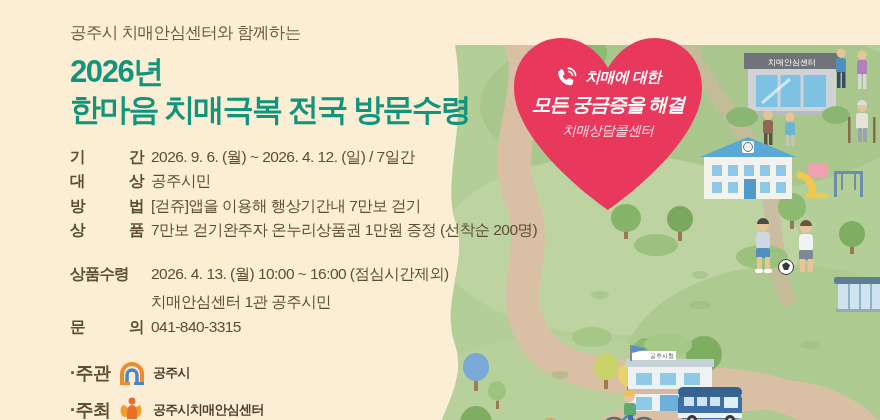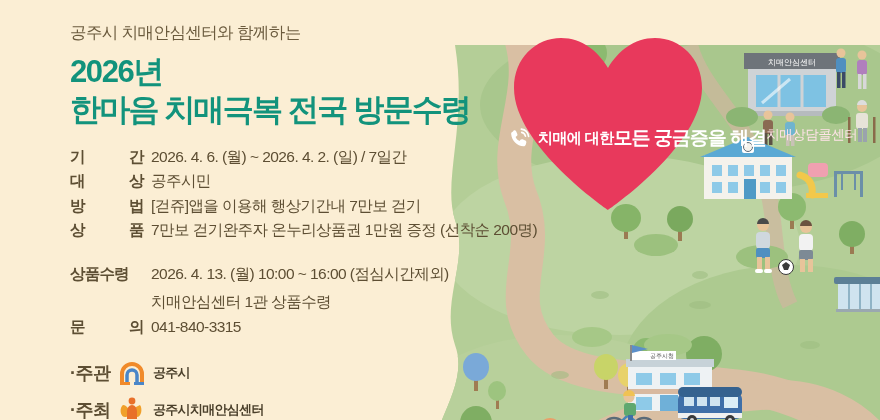--- a/index.html
+++ b/index.html
@@ -109,25 +109,26 @@
   }
   #heart-badge .heart-svg {
     position:absolute; top:0; left:0;
     width:200px; height:190px;
   }
   .heart-content {
     position:absolute;
     top:0; left:0;
     width:200px; height:190px;
     display:flex;
-    flex-direction:row;
+    flex-direction:column;
     align-items:center;
     justify-content:flex-start;
     padding-top:42px;
     z-index:2;
+    font-style:italic;
   }
   .heart-l1 {
     display:flex; align-items:center;
     gap:7px;
     margin-bottom:3px;
   }
   .phone-icon { width:23px; height:23px; display:block; }
   .heart-t1 {
     font-size:15px; font-weight:bold; color:#ffffff;
     letter-spacing:-0.6px; white-space:nowrap;
@@ -437,21 +438,21 @@
     <div class="subtitle">공주시 치매안심센터와 함께하는</div>
     <div class="title-line t1">2026년</div>
     <div class="title-line t2">한마음 치매극복 전국 방문수령</div>
 
     <div id="info">
         <div class="info-row">
           <div class="info-label spread">
             <span>기</span>
             <span>간</span>
           </div>
-          <div class="info-value">2026. 4. 6. (월) ~ 2026. 4. 2. (일) / 7일간</div>
+          <div class="info-value">2026. 9. 6. (월) ~ 2026. 4. 12. (일) / 7일간</div>
         </div>
         <div class="info-row">
           <div class="info-label spread">
             <span>대</span>
             <span>상</span>
           </div>
           <div class="info-value">공주시민</div>
         </div>
         <div class="info-row">
           <div class="info-label spread">
@@ -466,21 +467,21 @@
             <span>품</span>
           </div>
           <div class="info-value">7만보 걷기완주자 온누리상품권 1만원 증정 (선착순 200명)</div>
         </div>
         <div class="info-row">
           <div class="info-label solid">상품수령</div>
           <div class="info-value">2026. 4. 13. (월) 10:00 ~ 16:00 (점심시간제외)</div>
         </div>
         <div class="info-row cont">
           <div class="info-label solid"></div>
-          <div class="info-value">치매안심센터 1관 상품수령</div>
+          <div class="info-value">치매안심센터 1관 공주시민</div>
         </div>
         <div class="info-row">
           <div class="info-label spread">
             <span>문</span>
             <span>의</span>
           </div>
           <div class="info-value">041-840-3315</div>
         </div>
       </div>
 

